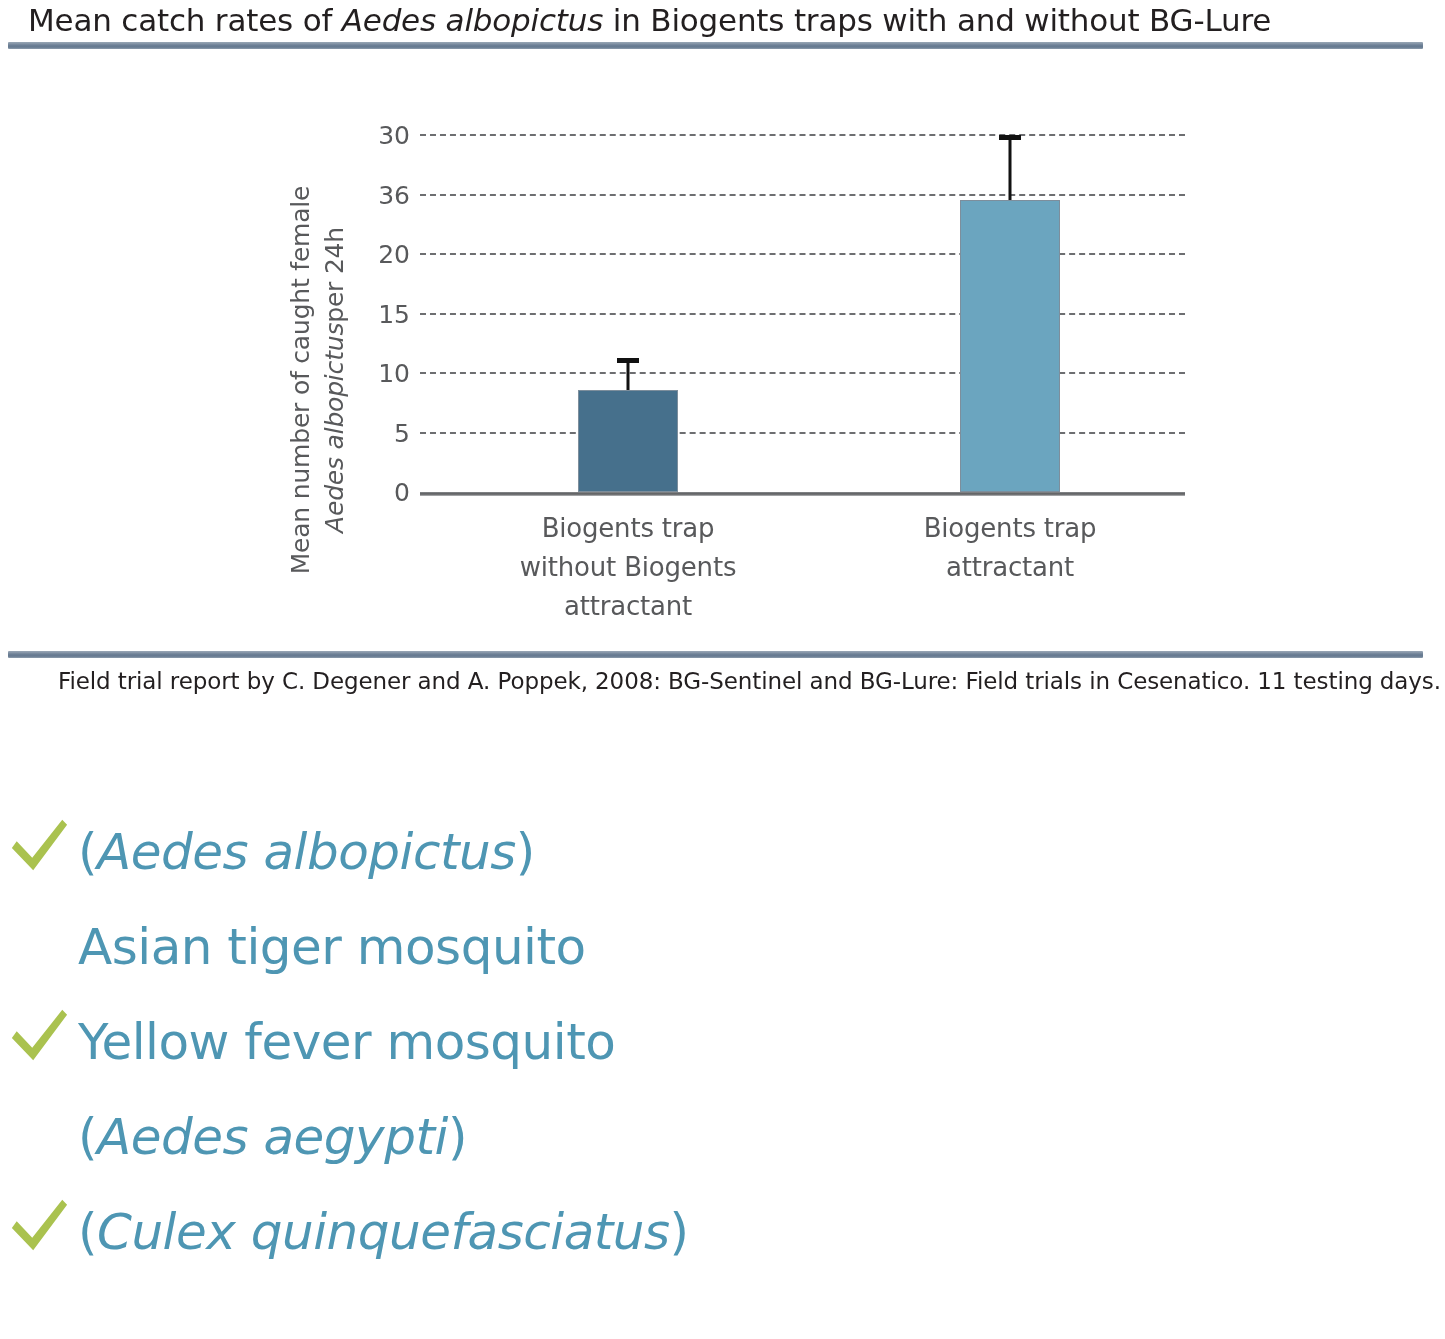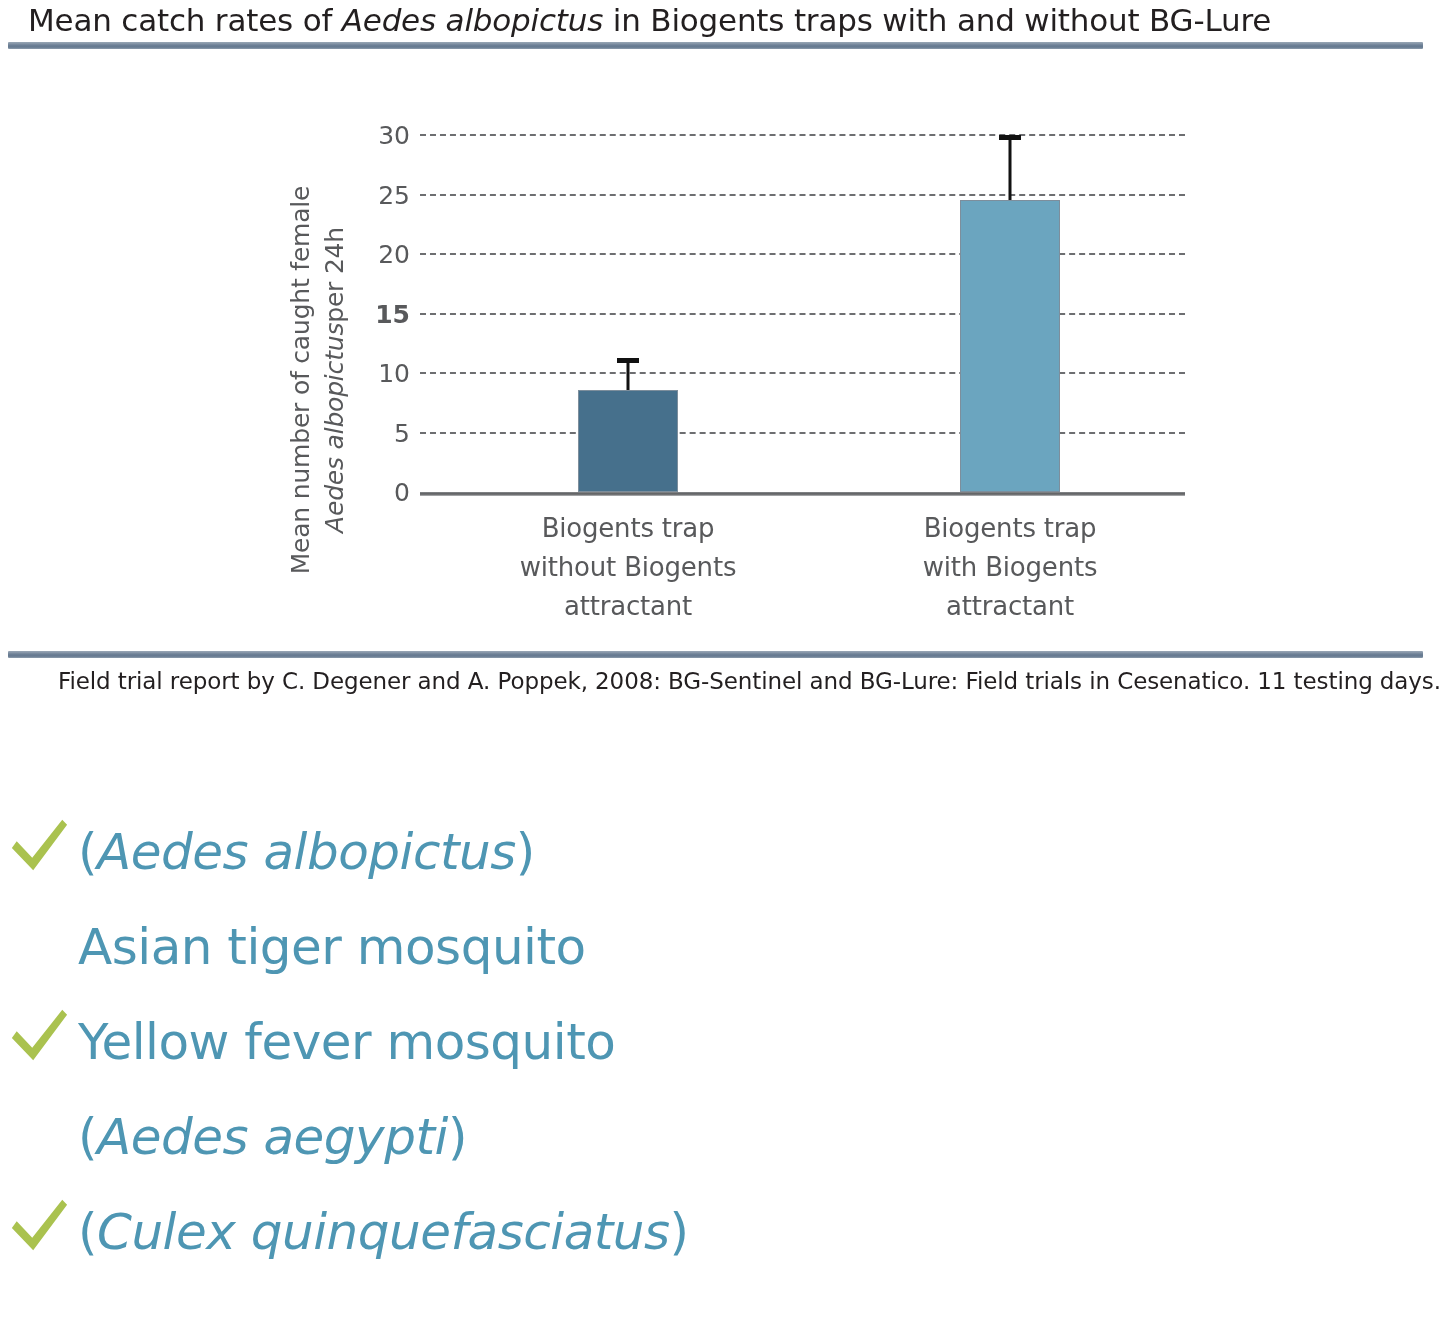--- a/index.html
+++ b/index.html
@@ -210,23 +210,23 @@
     <div class="yline" id="yline-2">
         <span class="sci">Aedes albopictus</span>
         <span> per 24h</span>
       </div>
   </div>
 
   <div id="tick-col">
       <div class="tick-label" style="top: 442px;">0</div>
       <div class="tick-label" style="top: 382.5px;">5</div>
       <div class="tick-label" style="top: 323px;">10</div>
-      <div class="tick-label" style="top: 263.5px; font-weight: bold;">15</div>
+      <div class="tick-label" style="top: 263.5px;">15</div>
       <div class="tick-label" style="top: 204px;">20</div>
-      <div class="tick-label" style="top: 144.5px;">25</div>
+      <div class="tick-label" style="top: 144.5px;">36</div>
       <div class="tick-label" style="top: 85px; text-align: right;">30</div>
     </div>
 
   <div id="plot">
       <div class="gridline" style="top: 382.5px;"></div>
       <div class="gridline" style="top: 323px;"></div>
       <div class="gridline" style="top: 263.5px;"></div>
       <div class="gridline" style="top: 204px;"></div>
       <div class="gridline" style="top: 144.5px;"></div>
       <div class="gridline" style="top: 85px;"></div>
@@ -240,21 +240,20 @@
     </div>
 
   <div id="cat-labels">
       <div class="cat-label" style="left: 458px; width: 340px; top: 459px;">
         <div>Biogents trap</div>
         <div>without Biogents</div>
         <div>attractant</div>
       </div>
       <div class="cat-label" style="left: 840px; width: 340px; top: 459px;">
         <div>Biogents trap</div>
-        <div>with Biogents</div>
         <div>attractant</div>
       </div>
     </div>
 </div>
 
 <div class="rule" id="rule-bottom"></div>
 
 <div id="caption">Field trial report by C. Degener and A. Poppek, 2008: BG-Sentinel and BG-Lure: Field trials in Cesenatico. 11 testing days.</div>
 
 <div id="bullets">

